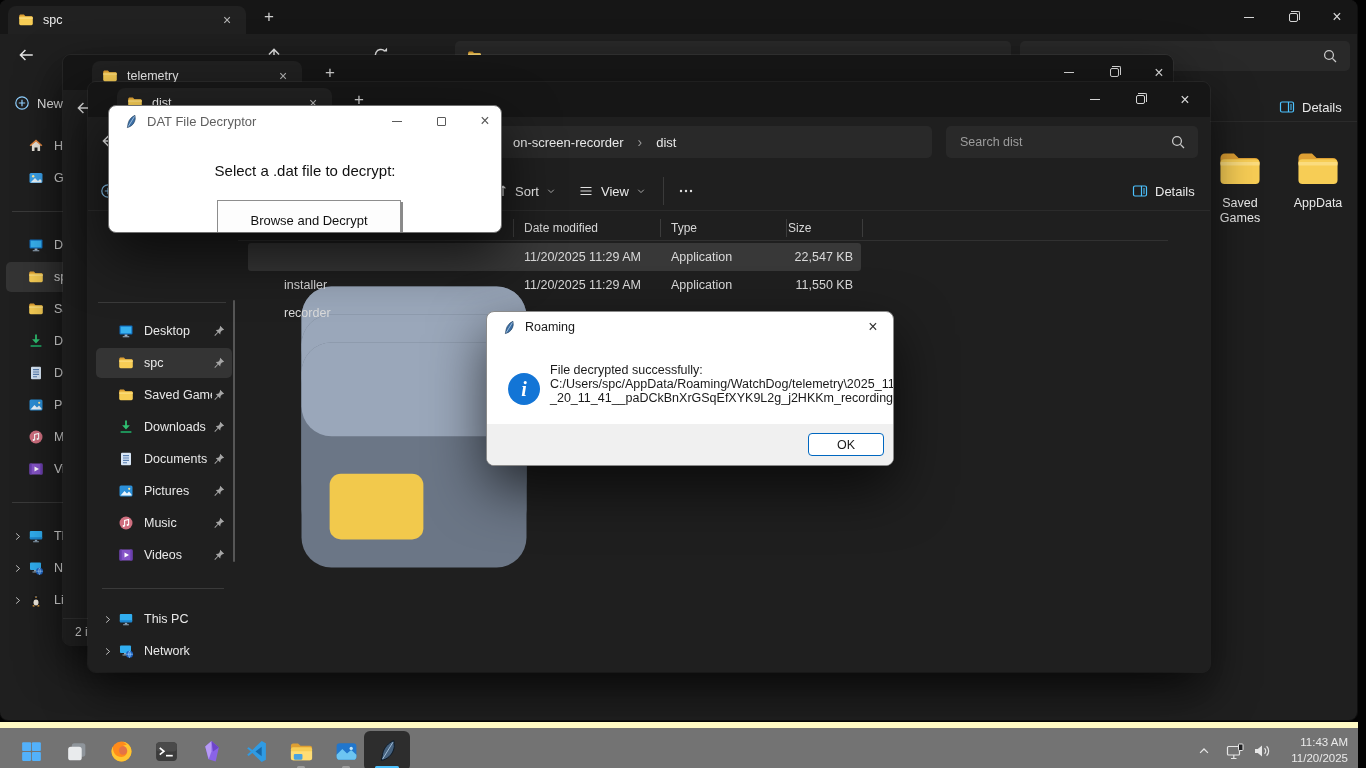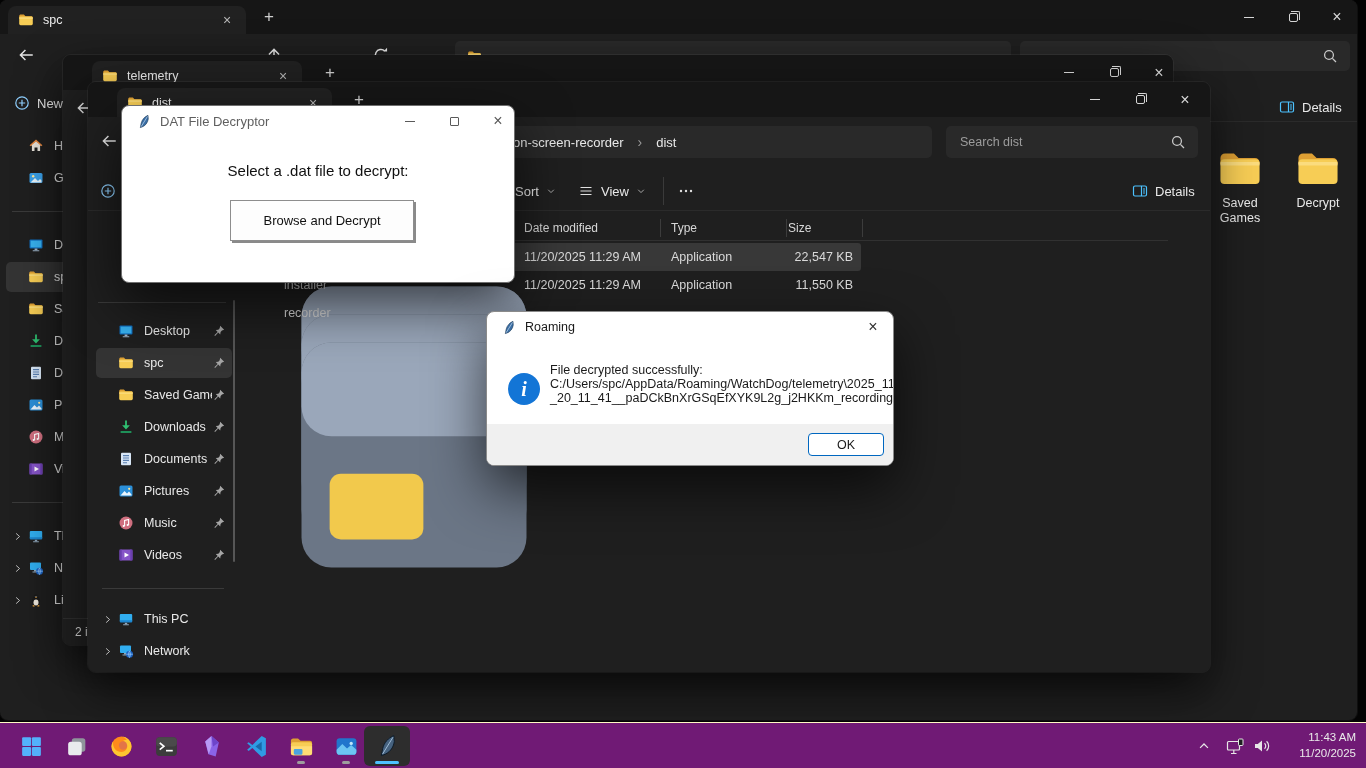--- a/index.html
+++ b/index.html
@@ -36,21 +36,21 @@
 .sitem .lbl{margin-left:10px;flex:1;white-space:nowrap;overflow:hidden}
 .sepline{position:absolute;height:1px;background:#3a3a3a}
 .statusbar{position:absolute;left:0;right:0;bottom:0;display:flex;align-items:center;color:#d4d4d4;font-size:12px;border-top:1px solid #2e2e2e;background:#1f1f1f;padding-left:12px}
 .vdiv{width:1px;height:14px;background:#4d4d4d;margin:0 12px;flex:none}
 .tile{position:absolute;width:64px;text-align:center}
 .tile .tlabel{margin-top:4px;color:#e9e9e9;font-size:12.5px;line-height:15px}
 .lightwin{position:absolute;background:#fff;border-radius:8px;box-shadow:0 22px 55px rgba(0,0,0,.65);overflow:hidden;border:1px solid #6f6f6f}
 .ltitle{position:absolute;left:0;right:0;top:0;height:30px;display:flex;align-items:center;padding-left:14px;gap:9px}
 .lctl{position:absolute;top:0;height:30px;width:44px;display:flex;align-items:center;justify-content:center;color:#5a5a5a}
 .clsbtn{position:absolute;display:flex;align-items:center;justify-content:center;height:30px;width:44px;color:#333;font-size:16px}
-#taskbar{position:absolute;left:0;right:0;bottom:0;height:46px;background:#701a75;border-top:1px solid #fef9c3}
+#taskbar{position:absolute;left:0;right:8px;bottom:0;height:46px;background:#737373;border-top:6px solid #fef9c3}
 .tbapp{position:absolute;top:3px;width:40px;height:40px;border-radius:6px;display:flex;align-items:center;justify-content:center}
 .tbapp.active{background:#2d2d2d}
 .rundash{position:absolute;bottom:2px;left:50%;transform:translateX(-50%);width:8px;height:3px;border-radius:2px;background:#9d9d9d}
 .rundash.wide{width:24px;background:#4cc2ff}
 .trayic{position:absolute;display:flex;align-items:center;justify-content:center;width:28px;height:40px;top:3px}
 #clock{position:absolute;right:10px;top:6px;text-align:right;color:#eaeaea;font-size:11.5px;line-height:16px}
 </style>
 </head>
 <body>
 
@@ -363,21 +363,21 @@
           <div class="tlabel">Saved Games</div>
         </div>
         <div class="tile" style="left: 1286px; top: 146px;">
           <span class="icon" style="width: 46px; height: 46px; margin: 0px auto; display: block;">
             <svg viewBox="0 0 16 16">
               <path d="M1.2 4.2c0-.9.7-1.6 1.6-1.6h3.1l1.6 1.6h5.7c.9 0 1.6.7 1.6 1.6v.6H1.2z" fill="#dd9f33"></path>
               <rect x="1.2" y="4.6" width="13.6" height="8.6" rx="1.4" fill="#f7cd55"></rect>
               <path d="M1.2 5.6h13.6v1.2H1.2z" fill="#ffe9a0" opacity=".55"></path>
             </svg>
           </span>
-          <div class="tlabel">Decrypt</div>
+          <div class="tlabel">AppData</div>
         </div>
       </div>
   </div>
 
   <div class="win" id="win-telemetry" style="left:63px;top:55px;width:1110px;height:590px">
     <div class="tabstrip" style="height:35px">
       <div class="tab" style="left:29px;width:210px">
         <span class="icon" style="width:16px;height:16px">
             <svg viewBox="0 0 16 16">
               <path d="M1.2 4.2c0-.9.7-1.6 1.6-1.6h3.1l1.6 1.6h5.7c.9 0 1.6.7 1.6 1.6v.6H1.2z" fill="#dd9f33"></path>
@@ -735,21 +735,21 @@
               <circle cx="11.5" cy="11.2" r="3.5" fill="#1b62c2"></circle>
               <path d="M8.2 11.2h6.6M11.5 7.9c1.1 1 1.1 5.6 0 6.6M11.5 7.9c-1.1 1-1.1 5.6 0 6.6" stroke="#9fd1ff" stroke-width=".7" fill="none"></path>
             </svg>
           </span>
           <span class="lbl">Network</span>
         </div>
       </div>
     <div style="position:absolute;left:145px;top:218px;width:2px;height:262px;background:#565656;border-radius:1px"></div>
   </div>
 
-  <div class="lightwin" id="win-decryptor" style="left:121px;top:105px;width:394px;height:178px">
+  <div class="lightwin" id="win-decryptor" style="left:108px;top:105px;width:394px;height:128px">
     <div class="ltitle">
       <span class="icon" style="width:15px;height:15px">
           <svg viewBox="0 0 16 16">
             <path d="M12.8 1.4c-3.5 1.5-6.3 4.4-7.3 8.4l-.9 4.7 1.2-.4c4.1-1.3 6.7-4.6 7.3-8.8z" fill="#3a6ea5" stroke="#16324f" stroke-width=".6"></path>
             <path d="M12.3 2.5 5.5 13.5" stroke="#cfe3f5" stroke-width=".7"></path>
           </svg>
         </span>
       <span style="color:#5f5f5f;font-size:13px">DAT File Decryptor</span>
     </div>
     <div class="lctl" style="left:266px">

